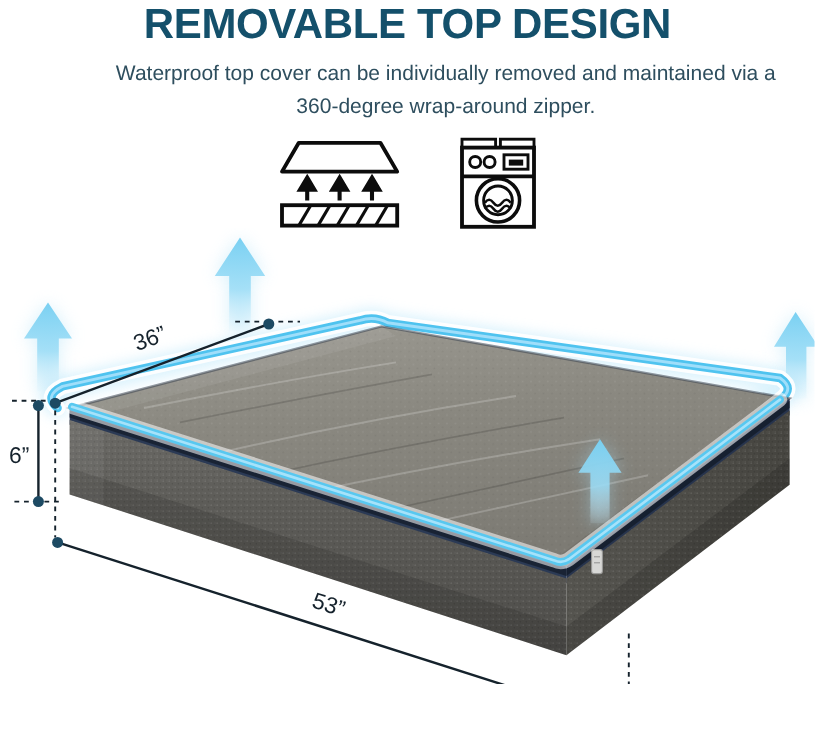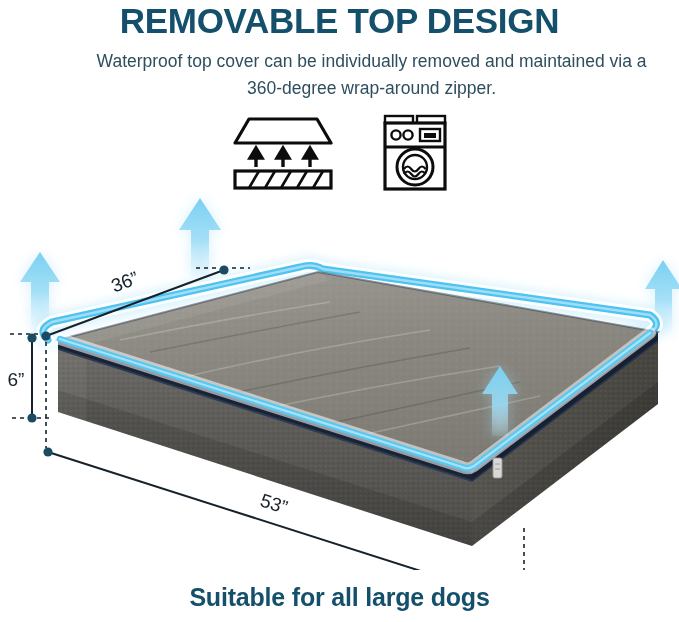--- a/index.html
+++ b/index.html
@@ -327,15 +327,14 @@
         <circle cx="524" cy="414" r="4.6" fill="#1d4a63"></circle>
 
         <line x1="524" y1="338" x2="524" y2="408" stroke="#15222c" stroke-width="1.6" stroke-dasharray="4 4"></line>
         <line x1="524" y1="420" x2="524" y2="440" stroke="#15222c" stroke-width="1.6" stroke-dasharray="4 4"></line>
         <text class="dim-label" x="272" y="320" text-anchor="middle" transform="rotate(17.7 272 320)">53”</text>
       </g>
 
     </svg>
   </div>
 
-  <div class="footer-text">Suitable for all large dogs</div>
 
 </div>
 
 </body></html>

